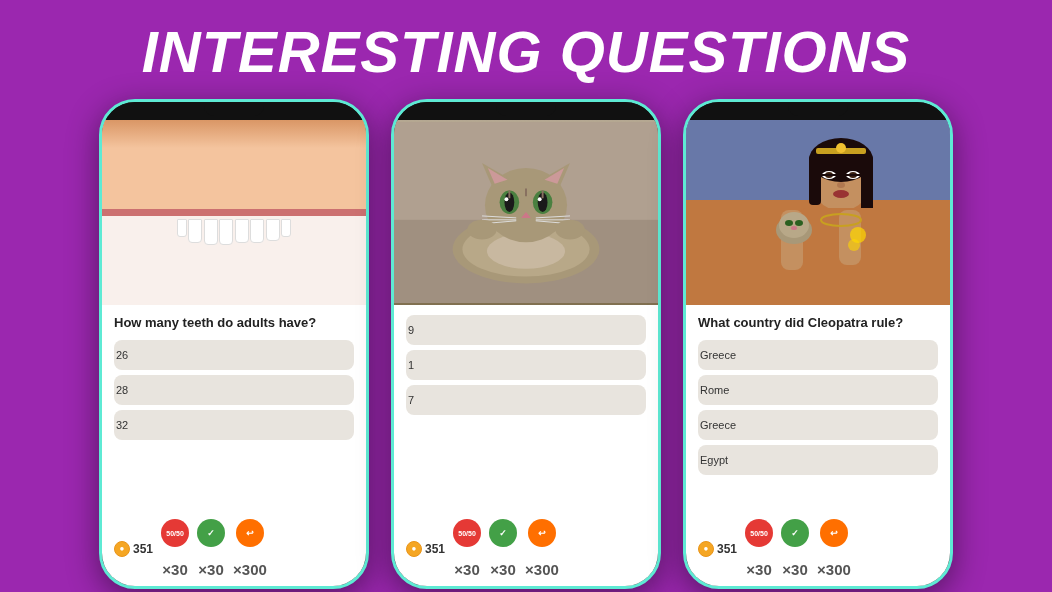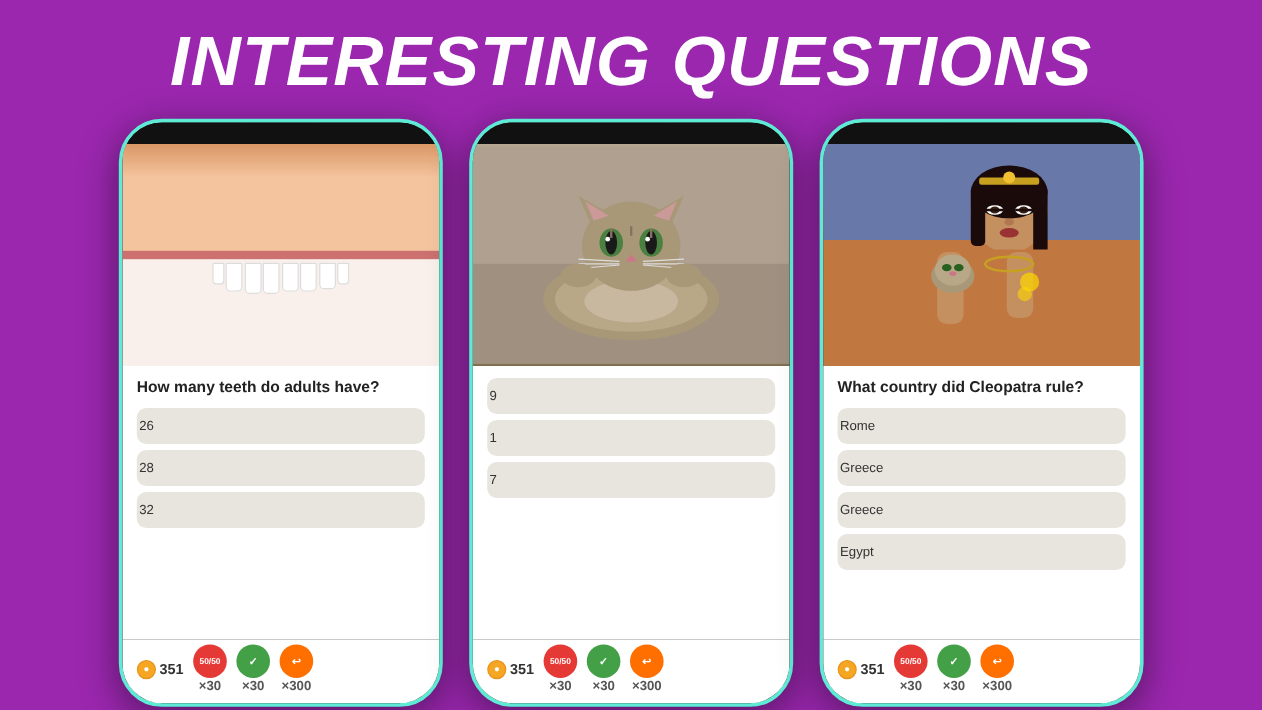--- a/index.html
+++ b/index.html
@@ -159,23 +159,24 @@
 
     .badge-green {
       background: #43a047;
     }
 
     .badge-orange {
       background: #ff6f00;
     }
 
     .badge-count {
-      font-size: 11px;
+      font-size: 15px;
       color: #555;
       font-weight: 600;
+      margin-top: 13px;
     }
 
     
     .teeth-face {
       width: 100%;
       height: 100%;
       position: relative;
       background: linear-gradient(180deg, #f4c49e 0%, #f4c49e 55%, #f9ede5 56%, #f9ede5 100%);
     }
 
@@ -382,22 +383,22 @@
 
           <circle cx="172" cy="115" r="8" fill="gold" opacity="0.7"></circle>
           <circle cx="168" cy="125" r="6" fill="gold" opacity="0.6"></circle>
 
           <ellipse cx="155" cy="100" rx="20" ry="6" fill="none" stroke="#c8a020" stroke-width="2"></ellipse>
         </svg>
       </div>
     </div>
     <div class="phone-content">
       <div class="question-text">What country did Cleopatra rule?</div>
+      <button class="answer-btn">Greece</button>
       <button class="answer-btn">Rome</button>
-      <button class="answer-btn">Greece</button>
       <button class="answer-btn">Greece</button>
       <button class="answer-btn">Egypt</button>
     </div>
     <div class="phone-footer">
       <div class="coins">
         <div class="coin-icon">●</div>
         <span>351</span>
       </div>
       <div class="badge">
         <div class="badge-circle badge-red" style="font-size:7px;font-weight:900;">50/50</div>

